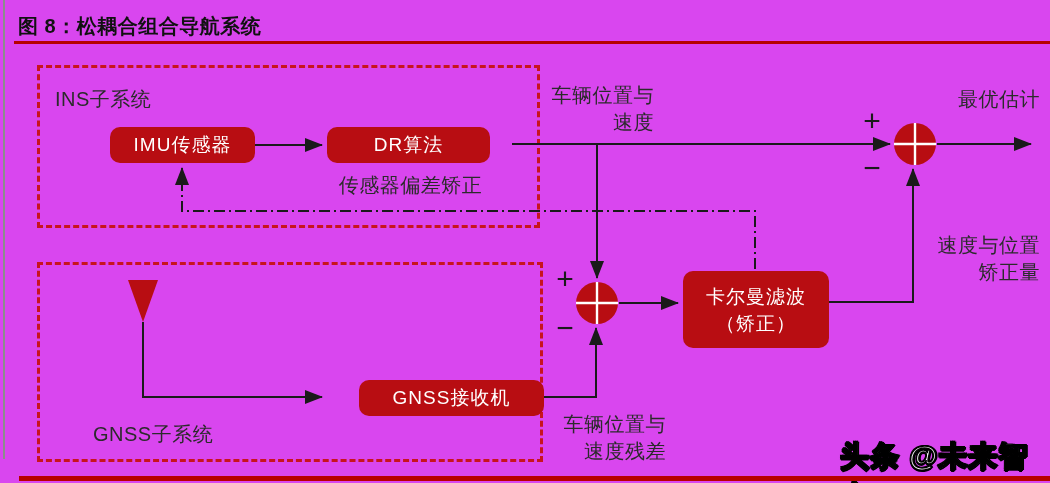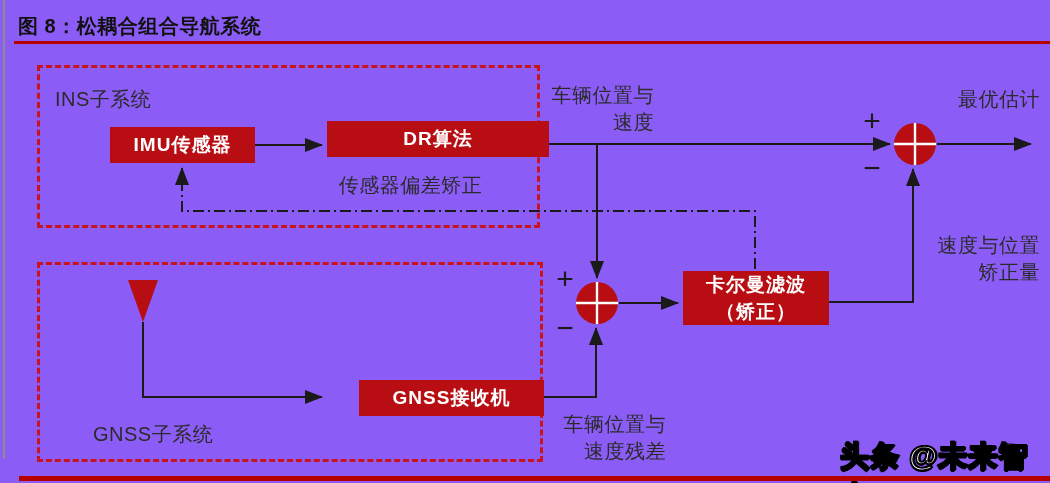--- a/index.html
+++ b/index.html
@@ -1,41 +1,41 @@
 <!DOCTYPE html>
 <html><head>
 <meta charset="utf-8">
 <style>
   * { margin:0; padding:0; box-sizing:border-box; }
   html,body { background:#fff; }
   .canvas {
-    position:relative; width:1050px; height:483px; background:#8b5cf6;
+    position:relative; width:1050px; height:483px; background:#d946ef;
     font-family:"Liberation Sans","DejaVu Sans",sans-serif; overflow:hidden;
     color:#262626;
   }
   .edge-line { position:absolute; left:3px; top:0; width:2px; height:459px; background:#8c8c8c; }
   .title { position:absolute; left:18px; top:13px; font-size:20px; font-weight:bold; color:#111; letter-spacing:0.5px; }
   .title-rule { position:absolute; left:14px; top:41px; width:1036px; height:3px; background:#b70000; }
   .bottom-bar { position:absolute; left:19px; top:476px; width:1031px; height:5px; background:#b70000; }
 
   .dash-box { position:absolute; border:3px dashed #c8141e; background:transparent; }
   .ins-box  { left:37px; top:65px;  width:503px; height:163px; }
   .gnss-box { left:37px; top:262px; width:506px; height:200px; }
 
   .svg-layer { position:absolute; left:0; top:0; width:1050px; height:483px; }
 
   .red-box {
-    position:absolute; background:#b80d12; color:#fff; font-weight:bold;
+    position:absolute; background:#b80d12; color:#fff; font-weight:normal;
     display:flex; align-items:center; justify-content:center; text-align:center;
-    font-size:19px; letter-spacing:1px;
+    font-size:19px; letter-spacing:1px;border-radius:10px;
   }
   .imu    { left:110px; top:127px; width:145px; height:36px; }
-  .dr     { left:327px; top:121px; width:222px; height:36px; }
+  .dr     { left:327px; top:127px; width:163px; height:36px; }
   .gnssrx { left:327px; top:380px; width:185px; height:36px;margin-left:32px; }
-  .kalman { left:683px; top:271px; width:146px; height:54px; line-height:27px; flex-direction:column; }
+  .kalman { left:683px; top:271px; width:146px; height:77px; line-height:27px; flex-direction:column; }
 
   .lbl { position:absolute; font-size:20px; color:#2b2b2b; letter-spacing:0.5px; }
   .lbl-center { text-align:right; line-height:27px; }
   .ins-lbl  { left:55px;  top:86px;  }
   .gnss-lbl { left:53px;  top:421px;margin-left:40px; }
   .bias-lbl { left:318px; top:172px; width:185px; text-align:center; }
   .veh-lbl  { left:538px; top:82px;  width:116px; }
   .opt-lbl  { left:933px; top:86px;margin-left:25px;  }
   .corr-lbl { left:914px; top:232px; width:126px; }
   .res-lbl  { left:540px; top:411px; width:126px; }

